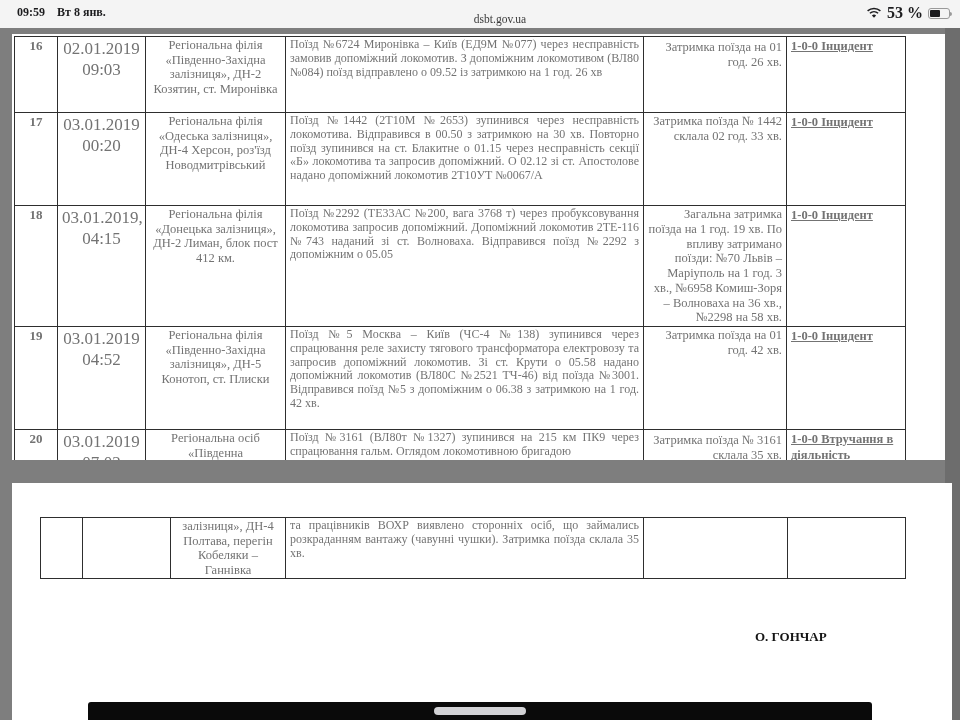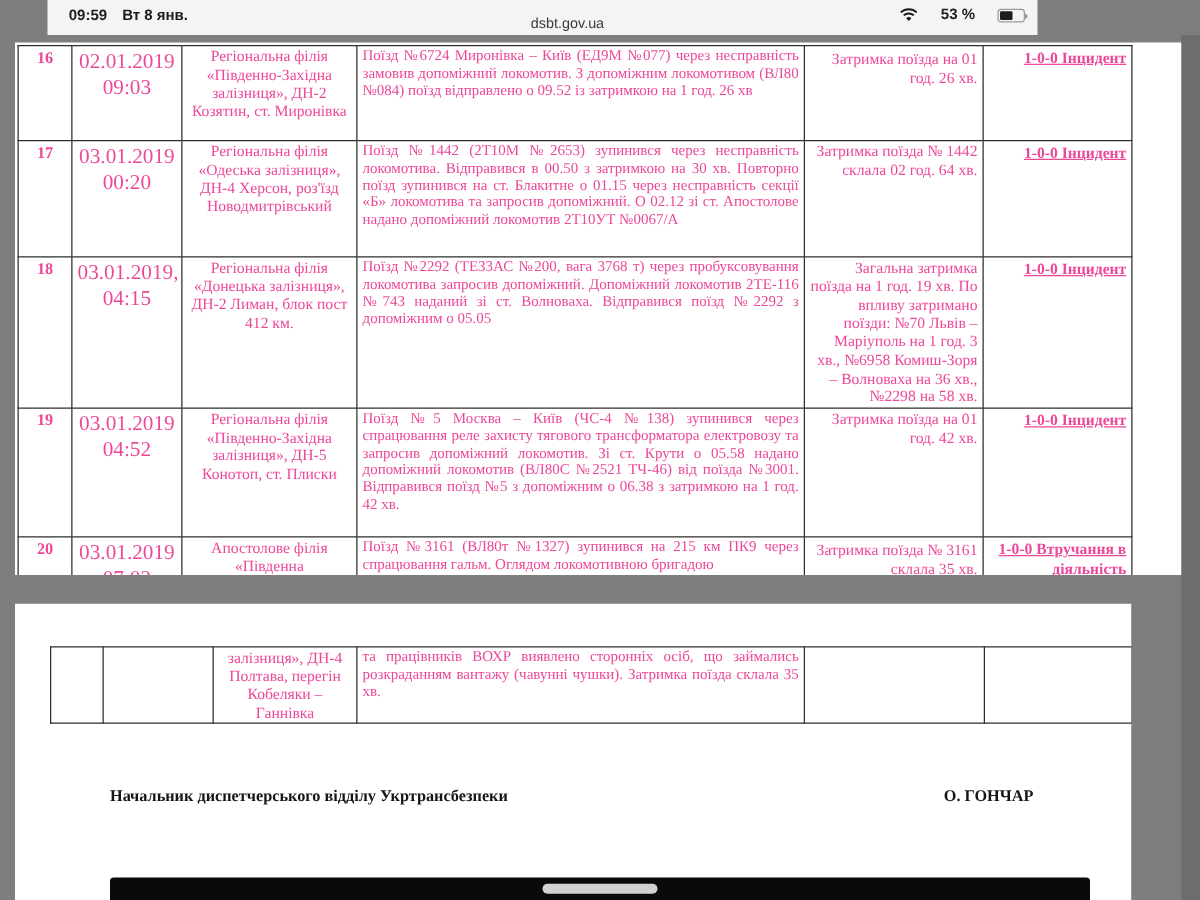--- a/index.html
+++ b/index.html
@@ -1,47 +1,47 @@
 <!DOCTYPE html>
 <html><head>
 <meta charset="utf-8">
 <style>
   html,body{margin:0;padding:0;background:#555;}
   .screen{position:relative;width:960px;height:720px;background:#7e7e7e;overflow:hidden;
           font-family:"Liberation Serif","DejaVu Serif",serif;color:#151515;}
   
-  .statusbar{position:absolute;left:0;top:0;width:792px;height:28px;background:#f4f4f4;
-             font-family:Liberation Sans, sans-serif;color:#1c1c1e;margin-left:38px;}
+  .statusbar{position:absolute;left:0;top:0;width:960px;height:28px;background:#f4f4f4;
+             font-family:Liberation Serif, serif;color:#1c1c1e;}
   .sb-left{position:absolute;left:17px;top:5px;font-size:12px;font-weight:600;}
   .sb-date{margin-left:12px;}
   .sb-url{position:absolute;left:0;right:0;top:13px;text-align:center;font-size:11.5px;color:#3a3a3a;padding-left:40px;}
-  .sb-right{position:absolute;right:10px;top:4px;display:flex;align-items:flex-end;gap:18px;
-            font-size:12px;font-weight:600;}
+  .sb-right{position:absolute;right:10px;top:4px;display:flex;align-items:center;gap:5px;
+            font-size:16px;font-weight:600;}
   .wifi svg{display:block;}
   .batt{position:relative;display:inline-block;width:22px;height:11px;border:1px solid #9a9a9a;
         border-radius:3px;padding:1px;box-sizing:border-box;}
   .batt-fill{display:block;height:100%;width:53%;background:#1c1c1e;border-radius:1px;}
   .batt-nub{position:absolute;right:-3px;top:3px;width:2px;height:4px;background:#9a9a9a;
             border-radius:0 2px 2px 0;}
   
   .right-strip{position:absolute;right:0;top:28px;width:15px;height:692px;background:#6d6d6d;}
   
   .page1{position:absolute;left:12px;top:34px;width:933px;height:426px;background:#fff;overflow:hidden;}
-  .page2{position:absolute;left:12px;top:483px;width:873px;height:237px;background:#fff;overflow:hidden;padding-left:20px;}
-  table.doc{border-collapse:collapse;table-layout:fixed;color:#ec4899;}
+  .page2{position:absolute;left:12px;top:483px;width:940px;height:237px;background:#fff;overflow:hidden;}
+  table.doc{border-collapse:collapse;table-layout:fixed;color:#737373;}
   .doc td{border:1px solid #2e2e2e;vertical-align:top;overflow:hidden;padding:1px 4px;box-sizing:border-box;}
   .t1{width:891px;margin:2px 0 0 2px;}
   .t2{position:absolute;left:28px;top:34px;width:865px;}
   .c-num{text-align:center;vertical-align:middle;font-weight:bold;font-size:13px;}
   .c-date{text-align:center;font-size:17px;line-height:1.25;white-space:pre-line;padding-top:3px;}
   .c-branch{text-align:center;font-size:12.5px;line-height:1.16;padding-top:3px;}
   .c-desc{text-align:justify;font-size:12px;line-height:1.15;padding:2px 5px;}
   .c-delay{text-align:right;vertical-align:middle;font-size:12.5px;line-height:1.18;}
   .c-delay.vtop{vertical-align:top;padding-top:3px;}
-  .c-class{text-align:right;font-weight:bold;text-decoration:underline;font-size:12.5px;
+  .c-class{text-align:left;font-weight:bold;text-decoration:underline;font-size:12.5px;
            line-height:1.3;padding-top:3px;}
   
   .sig-title{position:absolute;left:76px;top:146px;font-size:13px;font-weight:bold;}
   .sig-name{position:absolute;left:743px;top:146px;font-size:13px;font-weight:bold;}
   
   .bottom-bar{position:absolute;left:88px;top:702px;width:784px;height:18px;background:#0a0a0a;
               border-radius:3px 3px 0 0;}
   .home-pill{position:absolute;left:346px;top:5px;width:92px;height:8px;background:#d2d2d5;border-radius:4px;}
 </style>
 </head>
@@ -91,21 +91,21 @@
         <td class="c-desc">Поїзд №6724 Миронівка – Київ (ЕД9М №077) через несправність замовив допоміжний локомотив. З допоміжним локомотивом (ВЛ80 №084) поїзд відправлено о 09.52 із затримкою на 1 год. 26 хв</td>
         <td class="c-delay vtop">Затримка поїзда на 01 год. 26 хв.</td>
         <td class="c-class">1-0-0 Інцидент</td>
       </tr>
       <tr style="height:93px">
         <td class="c-num">17</td>
         <td class="c-date">03.01.2019
 00:20</td>
         <td class="c-branch">Регіональна філія «Одеська залізниця», ДН-4 Херсон, роз'їзд Новодмитрівський</td>
         <td class="c-desc">Поїзд №1442 (2Т10М №2653) зупинився через несправність локомотива. Відправився в 00.50 з затримкою на 30 хв. Повторно поїзд зупинився на ст. Блакитне о 01.15 через несправність секції «Б» локомотива та запросив допоміжний. О 02.12 зі ст. Апостолове надано допоміжний локомотив 2Т10УТ №0067/А</td>
-        <td class="c-delay">Затримка поїзда № 1442 склала 02 год. 64 хв.</td>
+        <td class="c-delay">Затримка поїзда № 1442 склала 02 год. 33 хв.</td>
         <td class="c-class">1-0-0 Інцидент</td>
       </tr>
       <tr style="height:120px">
         <td class="c-num">18</td>
         <td class="c-date">03.01.2019,
 04:15</td>
         <td class="c-branch">Регіональна філія «Донецька залізниця», ДН-2 Лиман, блок пост 412 км.</td>
         <td class="c-desc">Поїзд №2292 (ТЕ33АС №200, вага 3768 т) через пробуксовування локомотива запросив допоміжний. Допоміжний локомотив 2ТЕ-116 №743 наданий зі ст. Волноваха. Відправився поїзд №2292 з допоміжним о 05.05</td>
         <td class="c-delay">Загальна затримка поїзда на 1 год. 19 хв. По впливу затримано поїзди: №70 Львів – Маріуполь на 1 год. 3 хв., №6958 Комиш-Зоря – Волноваха на 36 хв., №2298 на 58 хв.</td>
         <td class="c-class">1-0-0 Інцидент</td>
@@ -116,21 +116,21 @@
 04:52</td>
         <td class="c-branch">Регіональна філія «Південно-Західна залізниця», ДН-5 Конотоп, ст. Плиски</td>
         <td class="c-desc">Поїзд №5 Москва – Київ (ЧС-4 №138) зупинився через спрацювання реле захисту тягового трансформатора електровозу та запросив допоміжний локомотив. Зі ст. Крути о 05.58 надано допоміжний локомотив (ВЛ80С №2521 ТЧ-46) від поїзда №3001. Відправився поїзд №5 з допоміжним о 06.38 з затримкою на 1 год. 42 хв.</td>
         <td class="c-delay">Затримка поїзда на 01 год. 42 хв.</td>
         <td class="c-class">1-0-0 Інцидент</td>
       </tr>
       <tr style="height:38px">
         <td class="c-num">20</td>
         <td class="c-date">03.01.2019
 07:02</td>
-        <td class="c-branch">Апостолове філія «Південна</td>
+        <td class="c-branch">Регіональна осіб «Південна</td>
         <td class="c-desc">Поїзд №3161 (ВЛ80т №1327) зупинився на 215 км ПК9 через спрацювання гальм. Оглядом локомотивною бригадою</td>
         <td class="c-delay vtop">Затримка поїзда № 3161 склала 35 хв.</td>
         <td class="c-class">1-0-0 Втручання в діяльність</td>
       </tr>
     </tbody>
       </table>
   </div>
 
   <div class="page2">
     <table class="doc t2">
@@ -146,21 +146,20 @@
           <tr style="height:50px">
         <td></td>
         <td></td>
         <td class="c-branch">залізниця», ДН-4 Полтава, перегін Кобеляки – Ганнівка</td>
         <td class="c-desc">та працівників ВОХР виявлено сторонніх осіб, що займались розкраданням вантажу (чавунні чушки). Затримка поїзда склала 35 хв.</td>
         <td></td>
         <td></td>
       </tr>
     </tbody>
       </table>
-    <div class="sig-title">Начальник диспетчерського відділу Укртрансбезпеки</div>
     <div class="sig-name">О. ГОНЧАР</div>
   </div>
 
   <div class="bottom-bar">
     <div class="home-pill"></div>
   </div>
 
 </div>
 
 </body></html>

